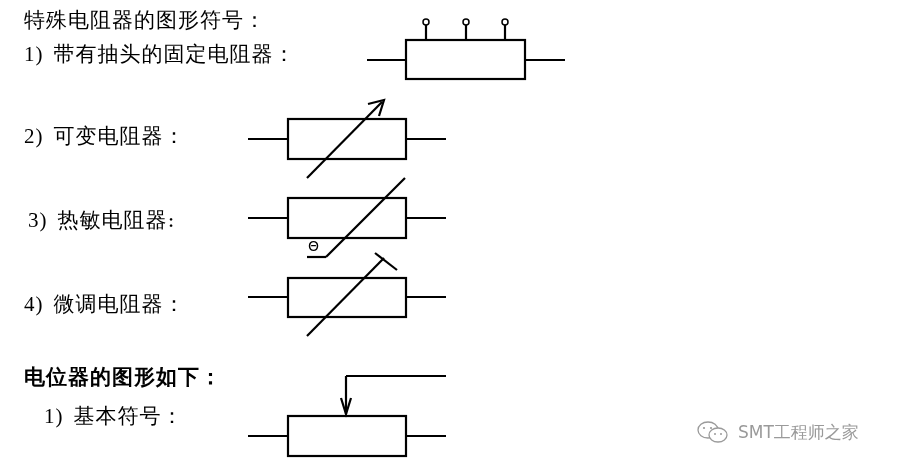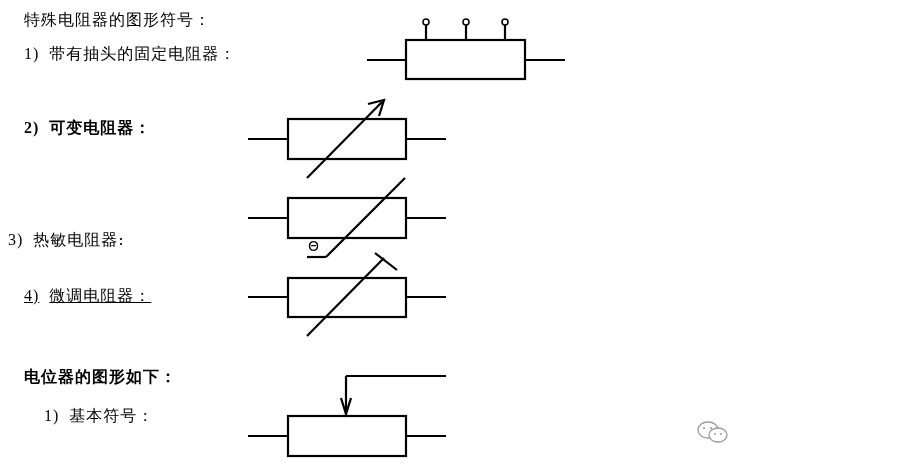--- a/index.html
+++ b/index.html
@@ -1,42 +1,42 @@
 <!DOCTYPE html>
 <html><head>
 <meta charset="utf-8">
 <style>
   html, body { margin: 0; padding: 0; background: #ffffff; }
   body { width: 919px; height: 473px; position: relative; overflow: hidden;
          font-family: "DejaVu Serif", "Liberation Serif", serif; color: #000; }
-  .txt { position: absolute; font-size: 16px; line-height: 24px; white-space: nowrap; letter-spacing: 1px; }
+  .txt { position: absolute; font-size: 21px; line-height: 24px; white-space: nowrap; letter-spacing: 1px; }
   .num { font-family: "Liberation Serif", "DejaVu Serif", serif; margin-right: 10px; }
   svg.diagram { position: absolute; left: 0; top: 0; }
   .watermark { position: absolute; left: 694px; top: 420px; display: flex; align-items: center;
                font-family: "DejaVu Sans", "Liberation Sans", sans-serif; font-size: 17px; color: #9a9a9a; }
   .watermark .wm-icon { width: 40px; height: 24px; margin-right: 4px; }
 </style>
 </head>
 <body>
 
 <div class="txt" style="left:24px; top:8px;">特殊电阻器的图形符号：</div>
 
 <div class="txt" style="left:24px; top:42px;">
   <span class="num">1)</span><span>带有抽头的固定电阻器：</span>
 </div>
 
-<div class="txt" style="left:24px; top:116px;font-weight:bold;">
+<div class="txt" style="left:24px; top:124px;">
   <span class="num">2)</span><span>可变电阻器：</span>
 </div>
 
-<div class="txt" style="left:8px; top:208px;margin-top:20px;">
+<div class="txt" style="left:28px; top:208px;">
   <span class="num">3)</span><span>热敏电阻器:</span>
 </div>
 
-<div class="txt" style="left:24px; top:284px;text-decoration:underline;">
+<div class="txt" style="left:24px; top:292px;">
   <span class="num">4)</span><span>微调电阻器：</span>
 </div>
 
 <div class="txt" style="left:24px; top:365px;font-weight:bold;">电位器的图形如下：</div>
 
 <div class="txt" style="left:16px; top:404px;margin-left:28px;">
   <span class="num">1)</span><span>基本符号：</span>
 </div>
 
 <svg class="diagram" width="919" height="473" viewBox="0 0 919 473" xmlns="http://www.w3.org/2000/svg">
@@ -95,13 +95,14 @@
 
 <div class="watermark">
   <svg class="wm-icon" viewBox="0 0 40 24">
     <ellipse cx="14" cy="10" rx="10" ry="8" fill="none" stroke="#9a9a9a" stroke-width="1.3"></ellipse>
     <ellipse cx="24" cy="15" rx="9" ry="7" fill="#fff" stroke="#9a9a9a" stroke-width="1.3"></ellipse>
     <circle cx="10" cy="8" r="1.1" fill="#9a9a9a"></circle>
     <circle cx="17" cy="8" r="1.1" fill="#9a9a9a"></circle>
     <circle cx="21" cy="14" r="1" fill="#9a9a9a"></circle>
     <circle cx="27" cy="14" r="1" fill="#9a9a9a"></circle>
   </svg>
+  <span>SMT工程师之家</span>
 </div>
 
 </body></html>

